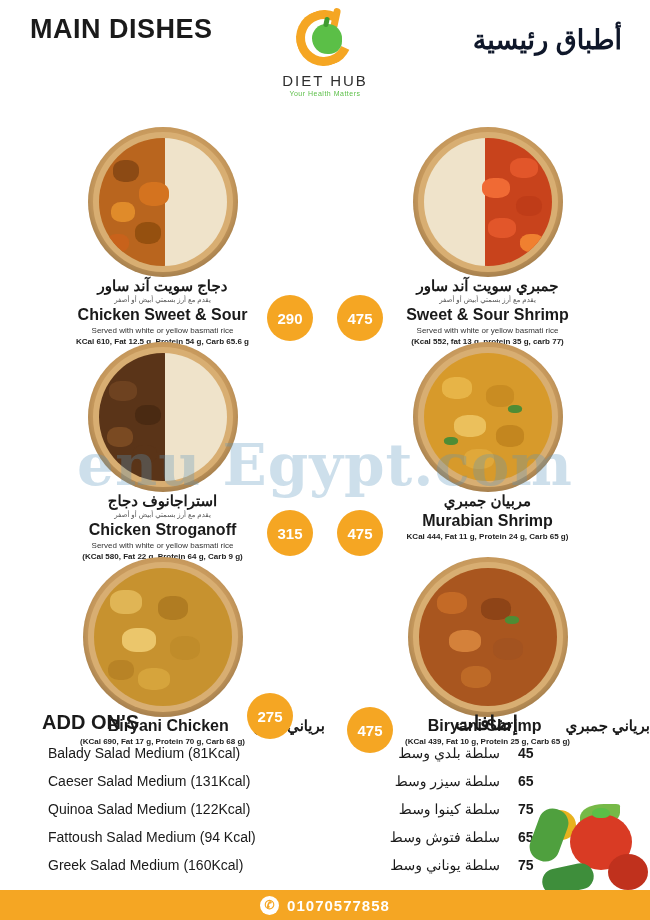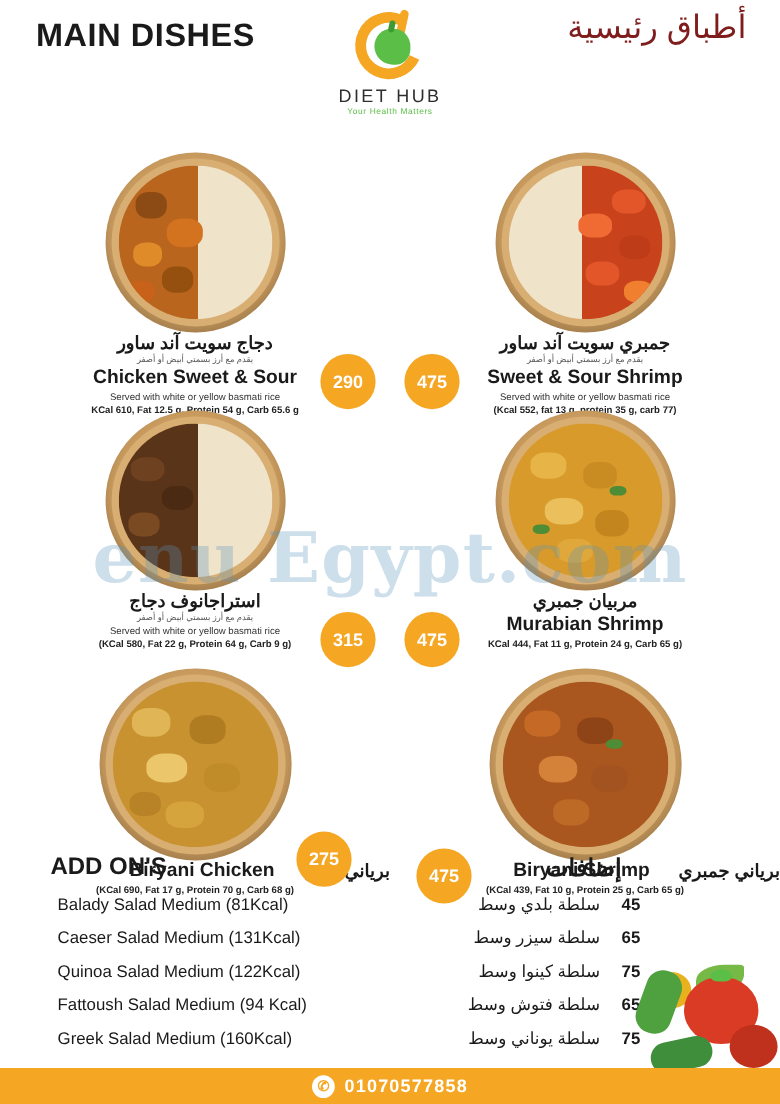--- a/index.html
+++ b/index.html
@@ -13,22 +13,22 @@
   .page { position: relative; width: 650px; height: 920px; background: #fff; }
 
   
   .header { position: relative; height: 125px; }
   .title-en {
     position: absolute; left: 30px; top: 14px;
     font-size: 27px; font-weight: bold; letter-spacing: 0.5px;
     color: #1a1a1a;
   }
   .title-ar {
-    position: absolute; right: 28px; top: 7px;
-    font-size: 27px; font-weight: normal; color: #7f1d1d;
+    position: absolute; right: 28px; top: 24px;
+    font-size: 27px; font-weight: bold; color: #0f172a;
     direction: rtl;
   }
   .logo {
     position: absolute; left: 50%; transform: translateX(-50%); top: 8px;
     width: 120px; text-align: center;
   }
   .logo-mark { position: relative; width: 74px; height: 62px; margin: 0 auto; }
   .logo-mark .c-shape {
     position: absolute; left: 8px; top: 2px;
     width: 56px; height: 56px; border-radius: 50%;
@@ -242,20 +242,21 @@
               <div class="chunk" style="left:10px;top:28px;width:28px;height:20px;background:#6E4220;"></div>
               <div class="chunk" style="left:36px;top:52px;width:26px;height:20px;background:#4A2A12;"></div>
               <div class="chunk" style="left:8px;top:74px;width:26px;height:20px;background:#7A4A22;"></div>
               <div class="chunk" style="left:34px;top:92px;width:24px;height:18px;background:#5A3418;"></div>
             </div>
           </div>
         </div>
         <div class="info">
           <div class="name-ar">استراجانوف دجاج</div>
           <div class="sub-ar">يقدم مع أرز بسمتي أبيض أو أصفر</div>
+          <div class="name-en">Chicken Stroganoff</div>
           <div class="serve">Served with white or yellow basmati rice</div>
           <div class="macros">(KCal 580, Fat 22 g, Protein 64 g, Carb 9 g)</div>
         </div>
         <div class="price" style="right:12px;top:170px;">315</div>
       </div>
 
       <div class="cell right">
         <div class="bowl-wrap">
           <div class="bowl">
               <div class="rim"></div>

